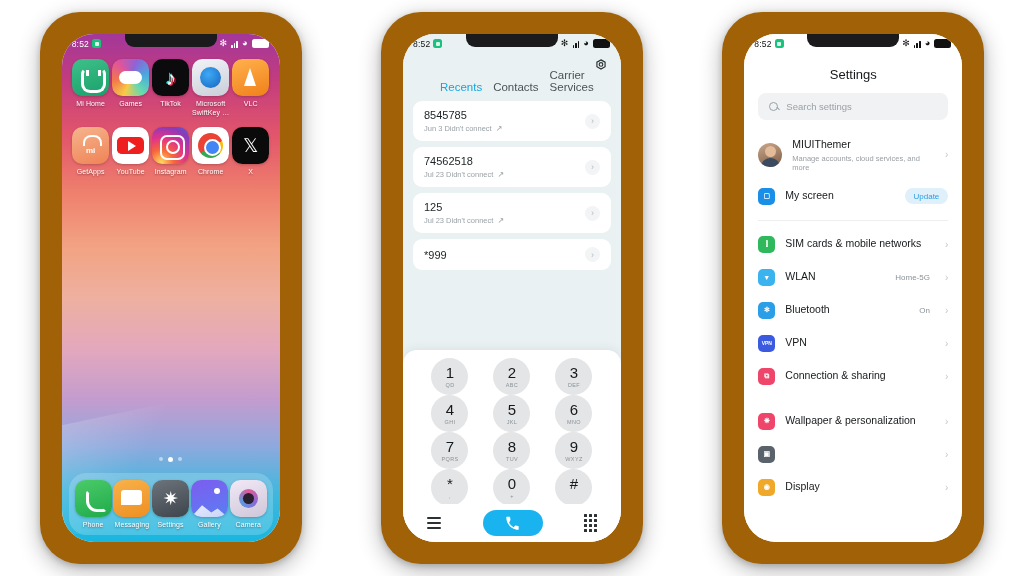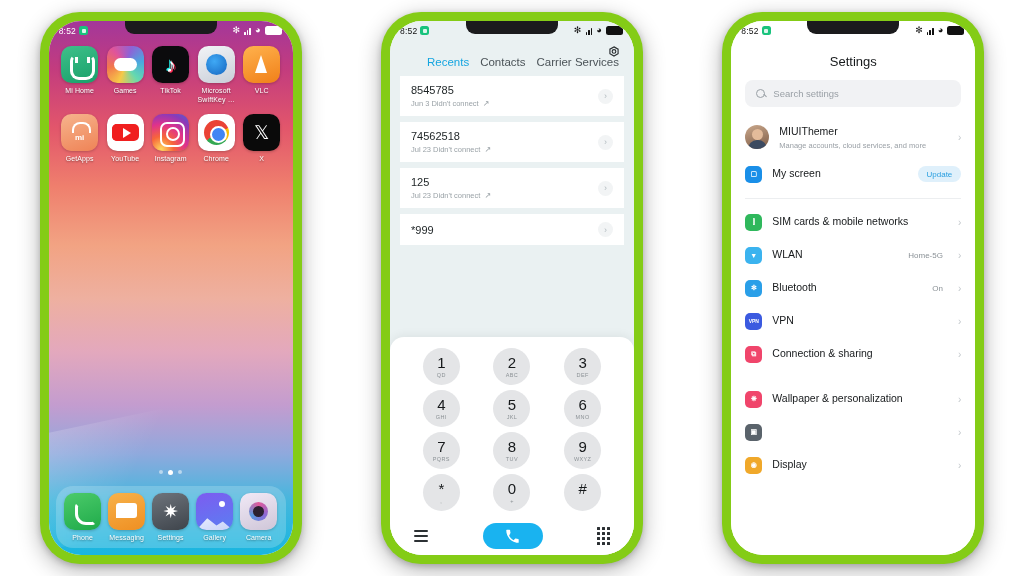--- a/index.html
+++ b/index.html
@@ -10,23 +10,23 @@
     overflow: hidden;
     position: relative;
   }
   .stage { display: flex; justify-content: space-around; align-items: center;
            width: 1024px; height: 576px; }
 
   
   .phone {
     position: relative;
     width: 262px; height: 552px;
-    background: #84cc16;
+    background: #a16207;
     border-radius: 40px;
-    padding: 9px;
+    padding: 22px;
     box-shadow: 0 6px 22px rgba(0,0,0,.30), 0 2px 6px rgba(0,0,0,.18);
   }
   .screen {
     position: relative; width: 100%; height: 100%;
     border-radius: 32px; overflow: hidden;
     background: #fff;
   }
   .notch {
     position: absolute; top: 0; left: 50%; transform: translateX(-50%);
     width: 92px; height: 13px; background: #1b1b1d;
@@ -161,21 +161,21 @@
   .search-pill {
     margin: 9px 12px 0; height: 25px; background:#fff; border-radius: 13px;
     display:flex; align-items:center; gap:6px; padding: 0 11px;
   }
   .search-ico { width:10px; height:10px; position:relative; flex:none; }
   .search-ico::before{content:"";position:absolute;left:0;top:0;width:7px;height:7px;border:1.4px solid #1aa6e2;border-radius:50%;}
   .search-ico::after{content:"";position:absolute;left:6.5px;top:6.5px;width:4px;height:1.4px;background:#1aa6e2;transform:rotate(45deg);}
   .search-ph { font-size: 9px; color:#a6aeb3; }
   .calls { margin-top: 8px; padding: 0 10px; display:flex; flex-direction:column; gap:6px;
            flex: 1; overflow:hidden; }
-  .call-row { background:#fff; border-radius: 0; padding: 8px 11px; display:flex;
+  .call-row { background:#fff; border-radius: 9px; padding: 8px 11px; display:flex;
               align-items:center; justify-content:space-between; }
   .call-num { font-size: 11px; color:#1c2224; font-weight: 500; }
   .call-sub { font-size: 7.5px; color:#9aa2a7; margin-top: 3px; display:flex; align-items:center; gap:4px; }
   .call-arrow-out { color:#9aa2a7; font-size:8px; }
   .chev-circle { width:15px; height:15px; border-radius:50%; background:#f2f4f5;
                  display:flex; align-items:center; justify-content:center;
                  font-size:9px; color:#b3bbbf; flex:none; }
   .dialpad { position:absolute; left:0; right:0; bottom:38px; top:316px;
              background:#fff; border-radius: 14px 14px 0 0; padding: 8px 16px 4px;
              display:grid; grid-template-columns: repeat(3,1fr); grid-auto-rows: 1fr;

